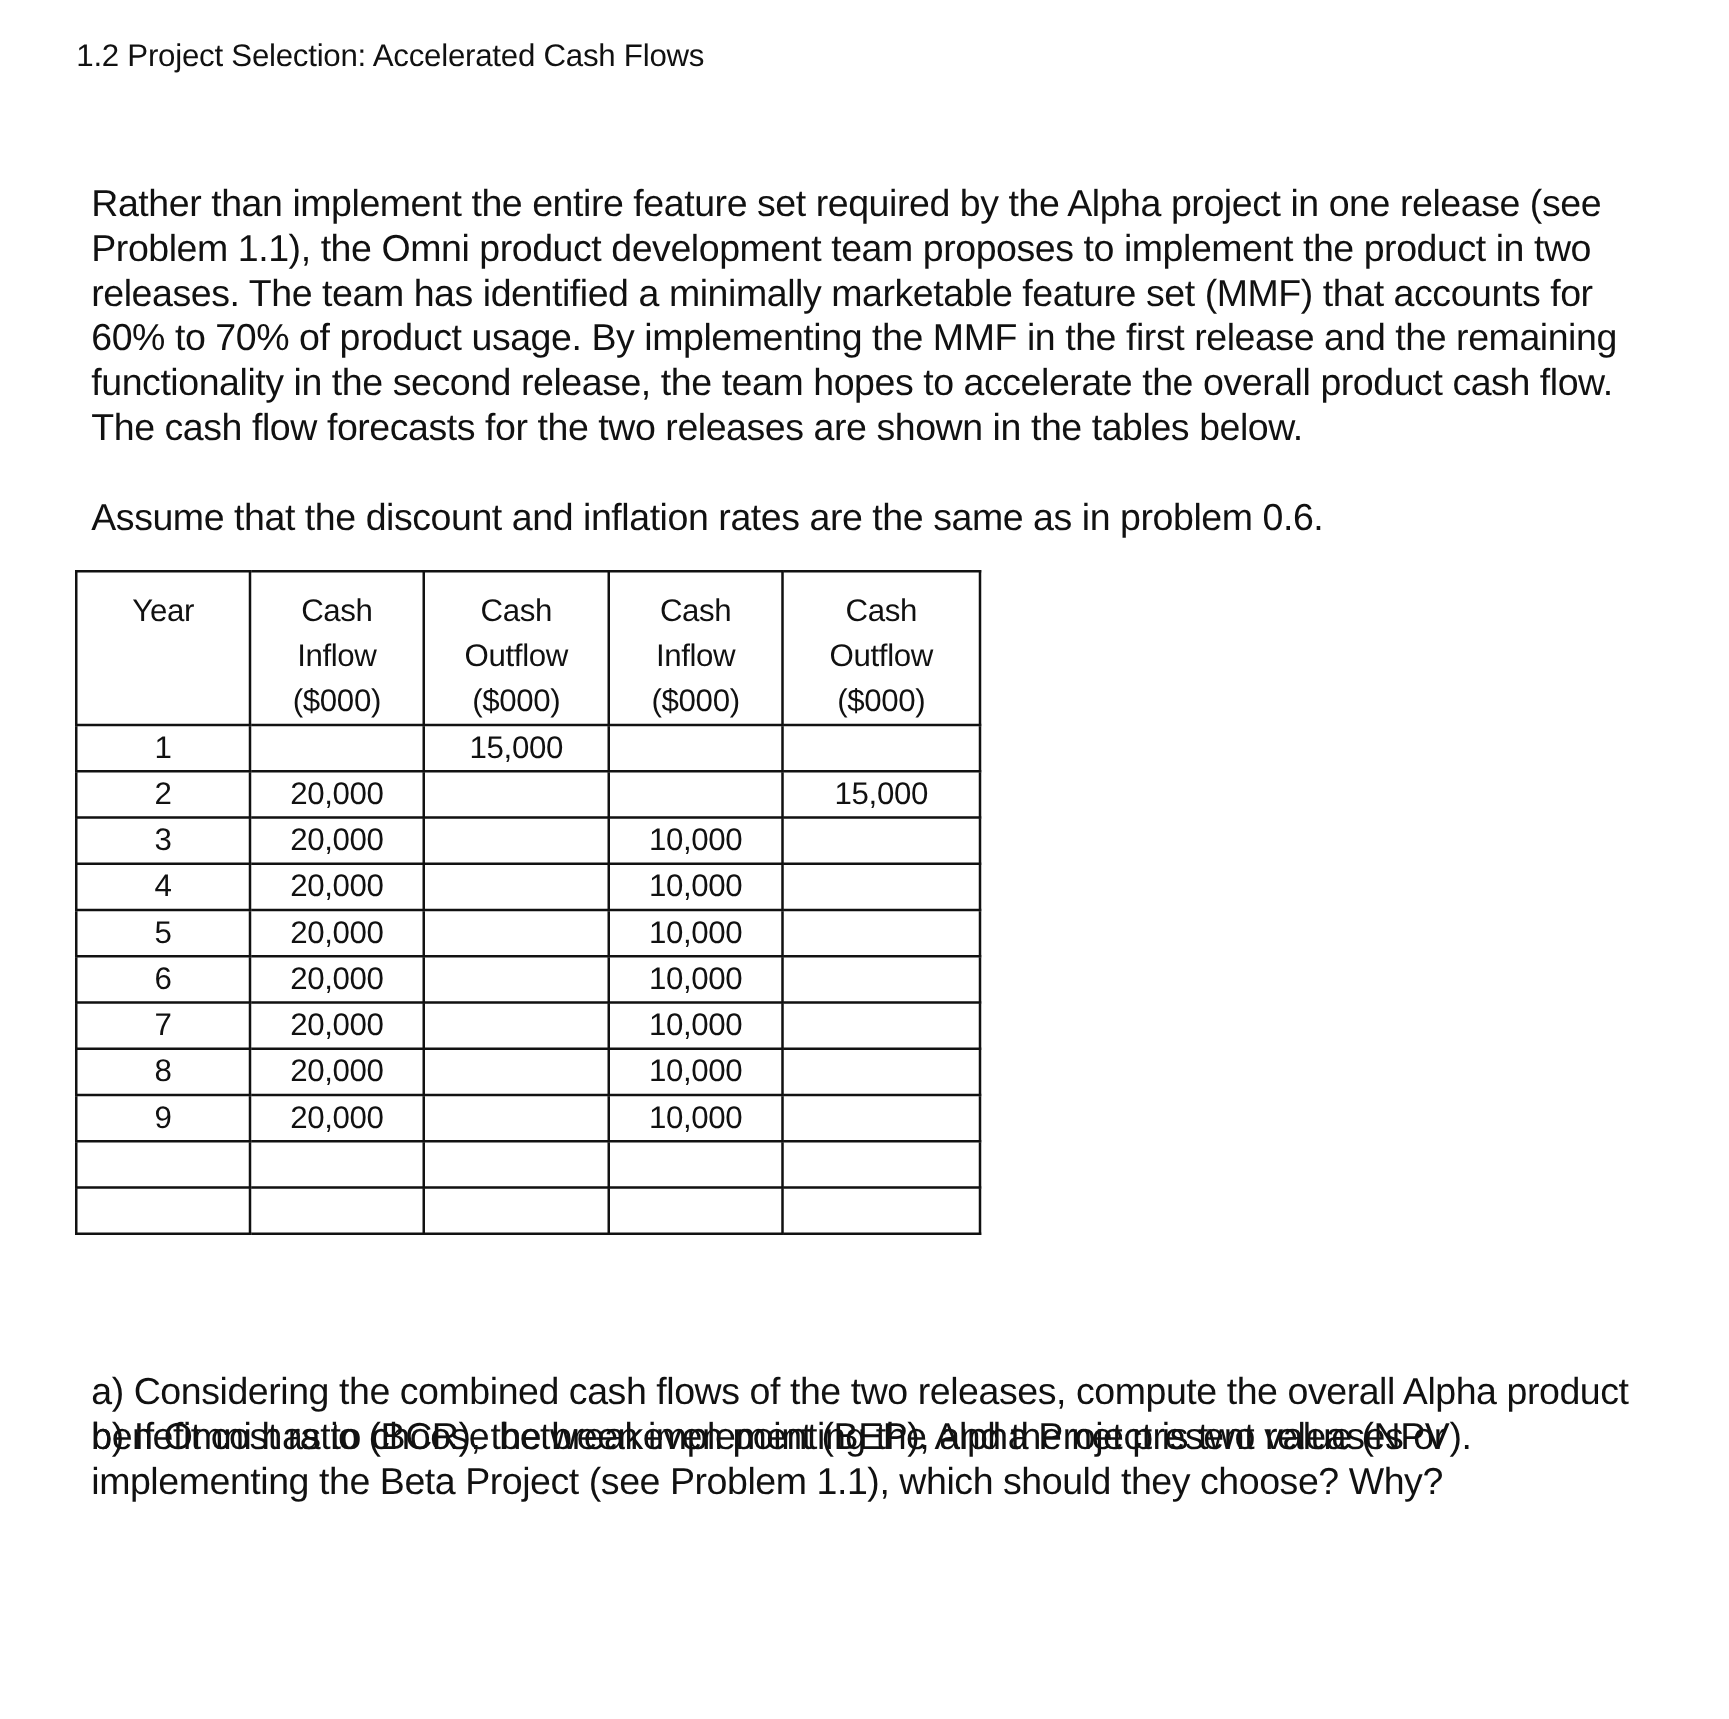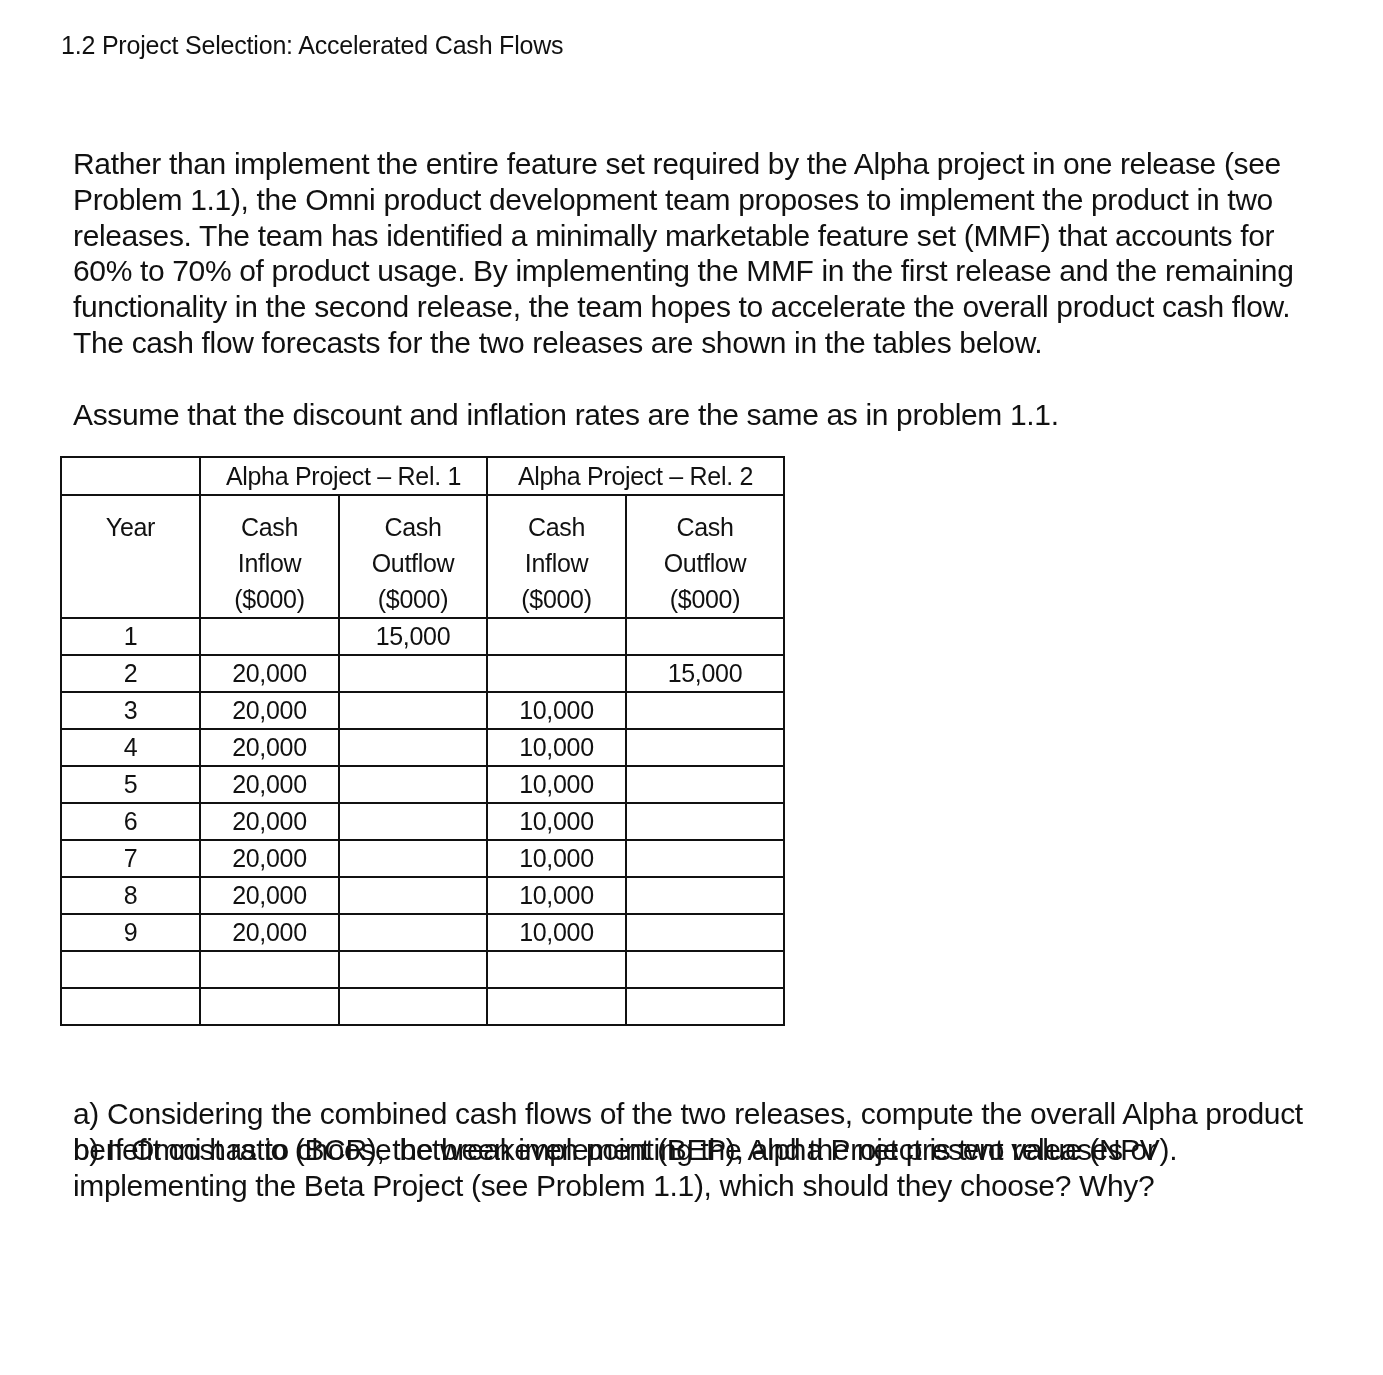--- a/index.html
+++ b/index.html
@@ -73,29 +73,24 @@
     .c4 { width: 156px; }
     .hl { display: block; }
   </style>
 </head>
 <body>
 
 <div class="title">1.2 Project Selection:  Accelerated Cash Flows</div>
 
 <p class="para p1">Rather than implement the entire feature set required by the Alpha project in one release (see Problem 1.1), the Omni product development team proposes to implement the product in two releases.  The team has identified a minimally marketable feature set (MMF) that accounts for 60% to 70% of product usage.  By implementing the MMF in the first release and the remaining functionality in the second release, the team hopes to accelerate the overall product cash flow.  The cash flow forecasts for the two releases are shown in the tables below.</p>
 
-<p class="para p2">Assume that the discount and inflation rates are the same as in problem 1.1.</p>
+<p class="para p2">Assume that the discount and inflation rates are the same as in problem 0.6.</p>
 
 <table class="cf">
   <thead>
-    <tr>
-      <th class="group c0"></th>
-      <th class="group" colspan="2">Alpha Project – Rel. 1</th>
-      <th class="group" colspan="2">Alpha Project – Rel. 2</th>
-    </tr>
     <tr>
       <th class="colhead c0">Year</th>
       <th class="colhead c1">
         <span class="hl">Cash</span>
         <span class="hl">Inflow</span>
         <span class="hl">($000)</span>
       </th>
       <th class="colhead c2">
         <span class="hl">Cash</span>
         <span class="hl">Outflow</span>

